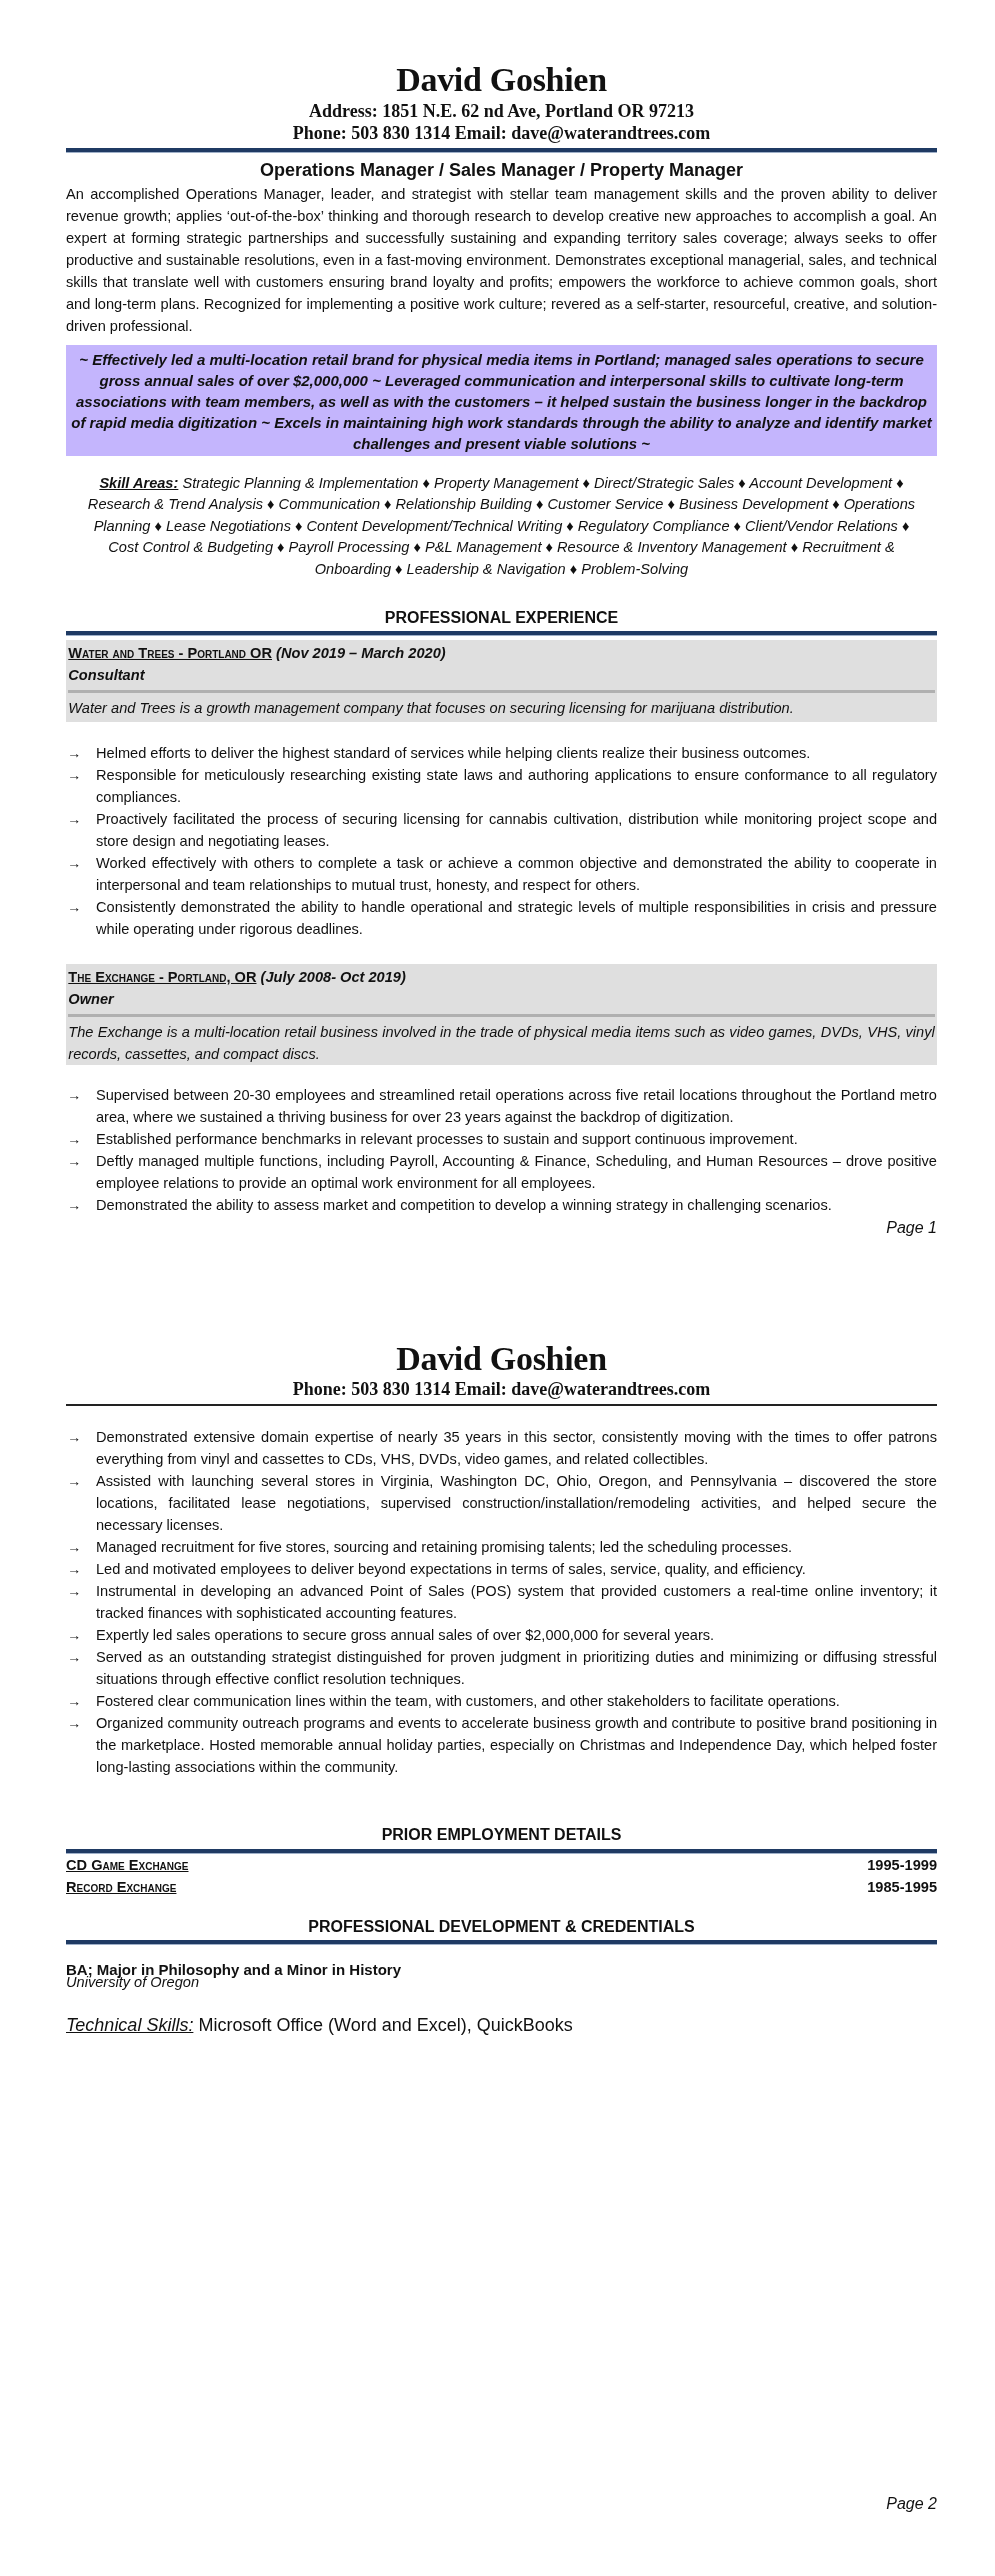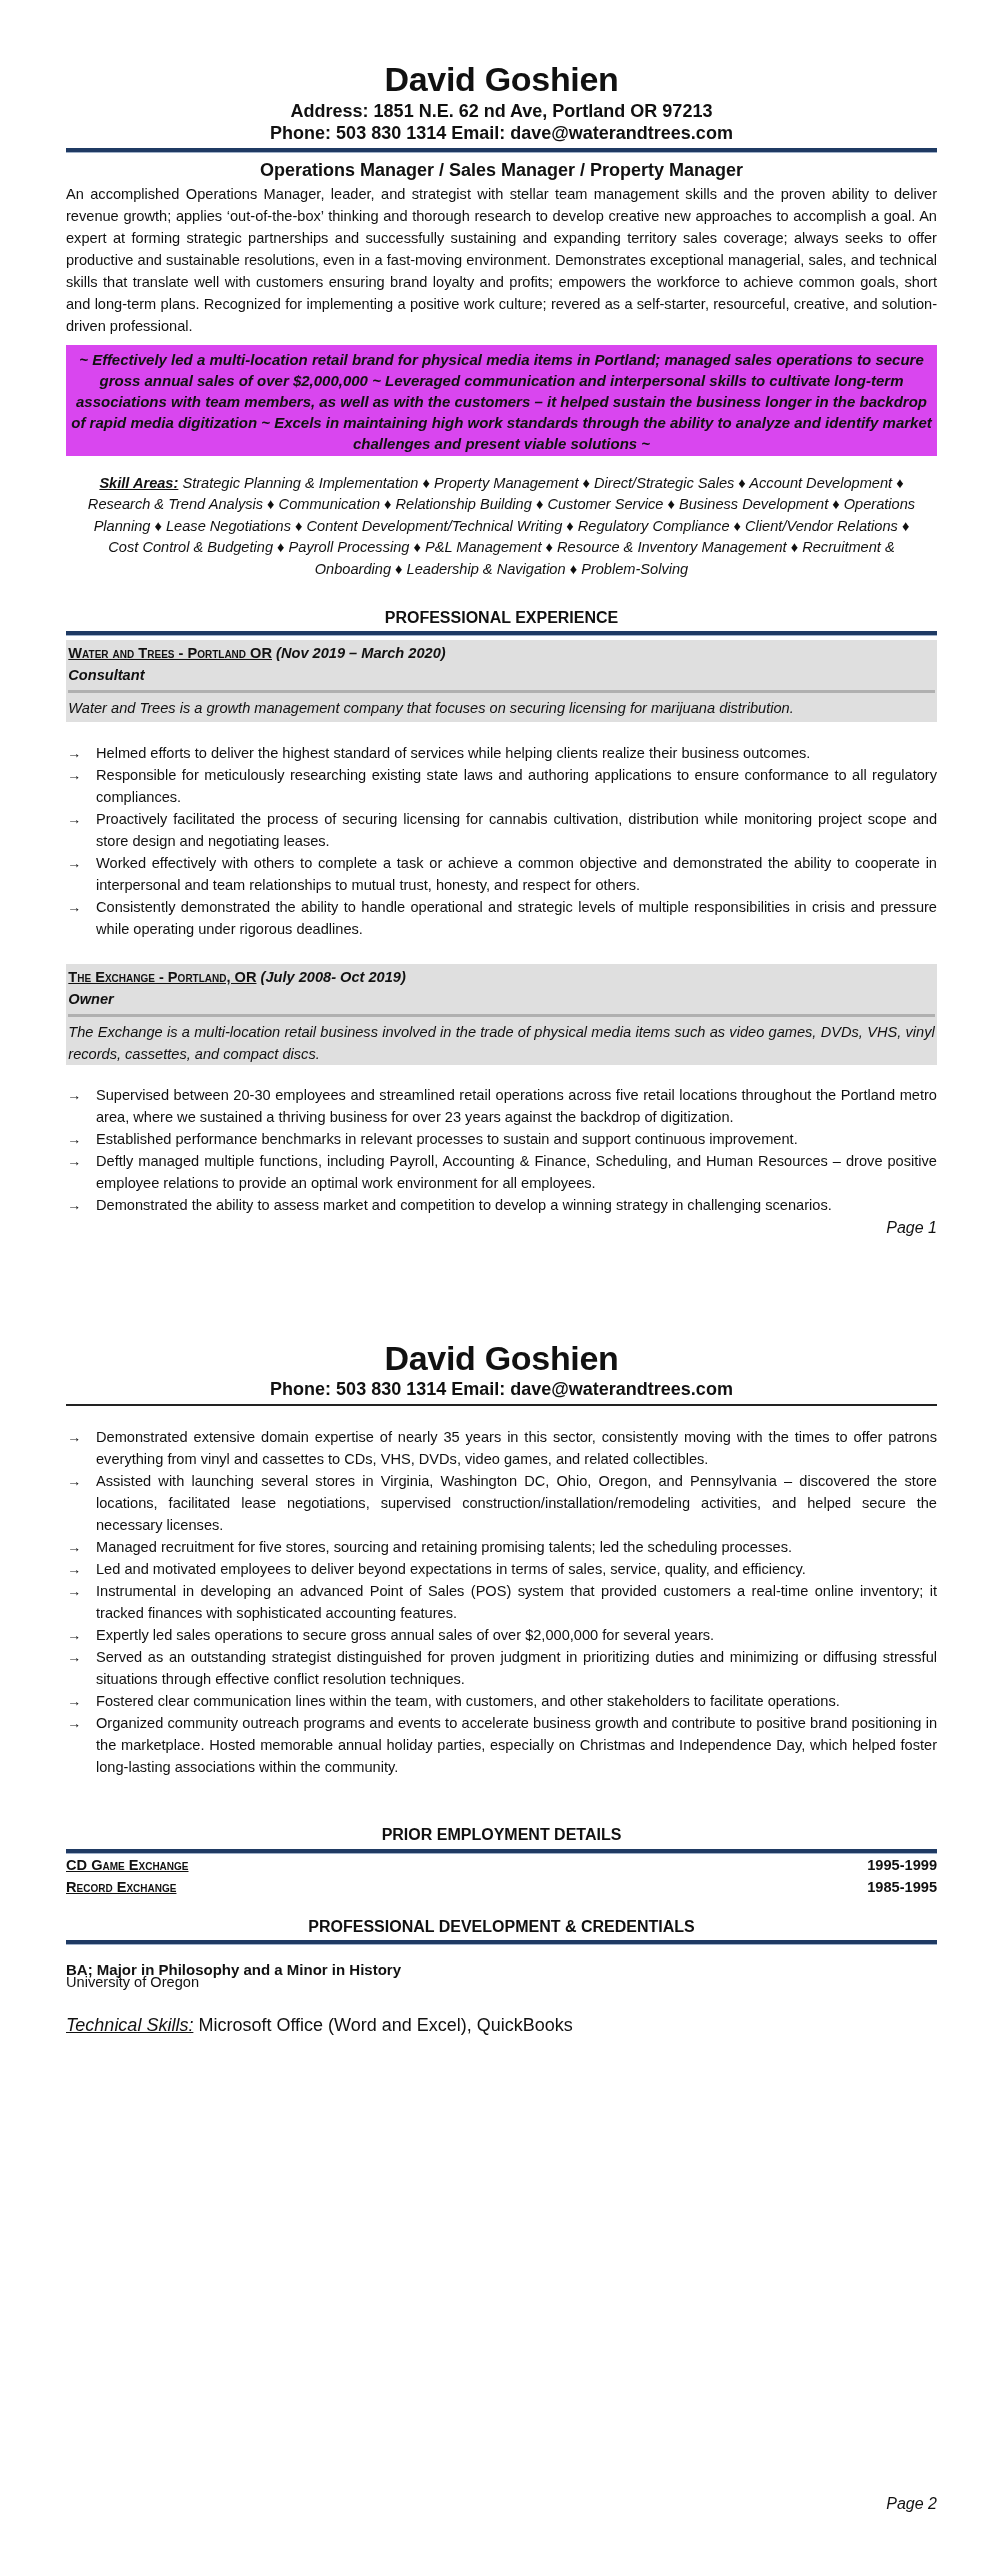--- a/index.html
+++ b/index.html
@@ -1,28 +1,28 @@
 <!DOCTYPE html>
 <html style="font-size:9.4px"><head>
 <meta charset="utf-8">
 <style>
   html, body { margin:0; padding:0; background:#ffffff; }
   body { width:995px; height:2576px; position:relative; overflow:hidden;
          font-family:"Liberation Sans", sans-serif; color:#111; }
   .abs { position:absolute; }
   .content { left:66px; width:871px; }
   .center { text-align:center; }
-  .serif { font-family:Liberation Sans, sans-serif; font-weight:bold; }
+  .serif { font-family:Liberation Serif, serif; font-weight:bold; }
   .name { font-size:34px; line-height:37px; letter-spacing:-0.3px; }
   .contact { font-size:18px; line-height:21px; }
   .rule-blue { height:3.5px; background:#1f3a63; border-bottom:1.2px solid #9fb0c8; }
   .rule-dark { height:1.8px; background:#222; }
   .title { font-size:18px; font-weight:bold; line-height:21px; }
   .summary { font-size:14.6px; line-height:22px; text-align:justify; text-align-last:left; }
-  .highlight { background:#d946ef; padding:3.5px 4.7px; font-size:15px; line-height:21px;
+  .highlight { background:#c4b5fd; padding:3.5px 4.7px; font-size:15px; line-height:21px;
                font-weight:bold; font-style:italic; text-align:center; box-sizing:border-box; }
   .skills { font-size:14.6px; line-height:21.4px; font-style:italic; text-align:center; padding:0 13px; box-sizing:border-box; }
   .skills .lbl { font-weight:bold; text-decoration:underline; }
   .sechead { font-size:16px; font-weight:bold; line-height:19px; text-align:center; }
   .jobbox { background:#dfdfdf; box-sizing:border-box; padding:2.3px 2.3px; }
   .jobline { font-size:14.6px; line-height:22px; font-weight:bold; }
   .sc { font-variant:small-caps;text-decoration:underline; }
   .jobline .dates { font-style:italic; }
   .role { font-size:14.6px; line-height:22px; font-weight:bold; font-style:italic; }
   .jobdiv { height:3.5px; background:#b0b0b0; margin:3.5px 0 3.5px 0; }
@@ -120,19 +120,19 @@
   </div>
   <div class="prior-row">
     <span class="sc">Record Exchange</span>
     <span>1985-1995</span>
   </div>
 </div>
 
 <div class="abs content sechead" style="top:1917px;">PROFESSIONAL DEVELOPMENT &amp; CREDENTIALS</div>
 <div class="abs content rule-blue" style="top:1940px;"></div>
 <div class="abs content edu-deg" style="top:1959px;">BA; Major in Philosophy and a Minor in History</div>
-<div class="abs content edu-uni" style="top:1972px;">University of Oregon</div>
+<div class="abs content edu-uni" style="top:1972px;font-style:italic;">University of Oregon</div>
 <div class="abs content tech" style="top:2015px;">
   <span class="lbl">Technical Skills:</span><span> Microsoft Office (Word and Excel), QuickBooks</span>
 </div>
 
 <div class="abs content pagenum" style="top:2495px;">Page 2</div>
 
 
 </body></html>

